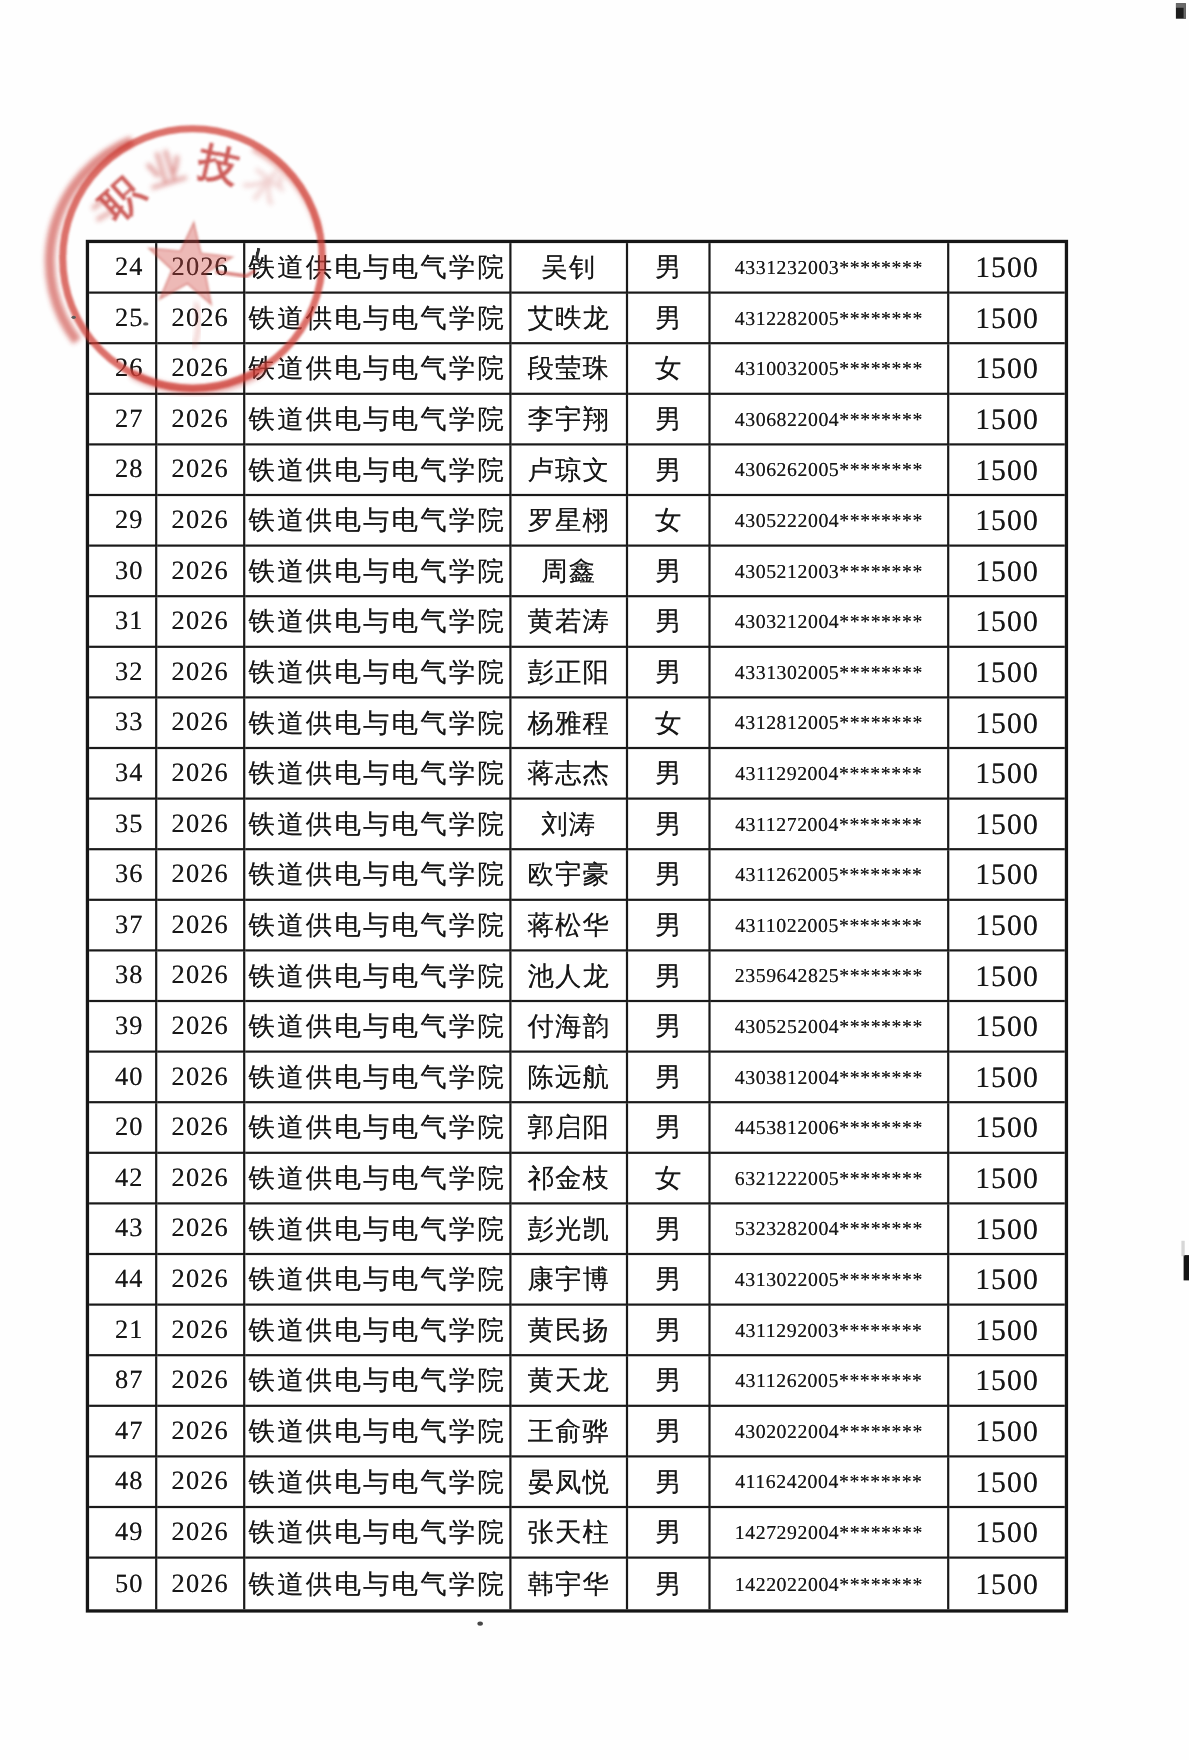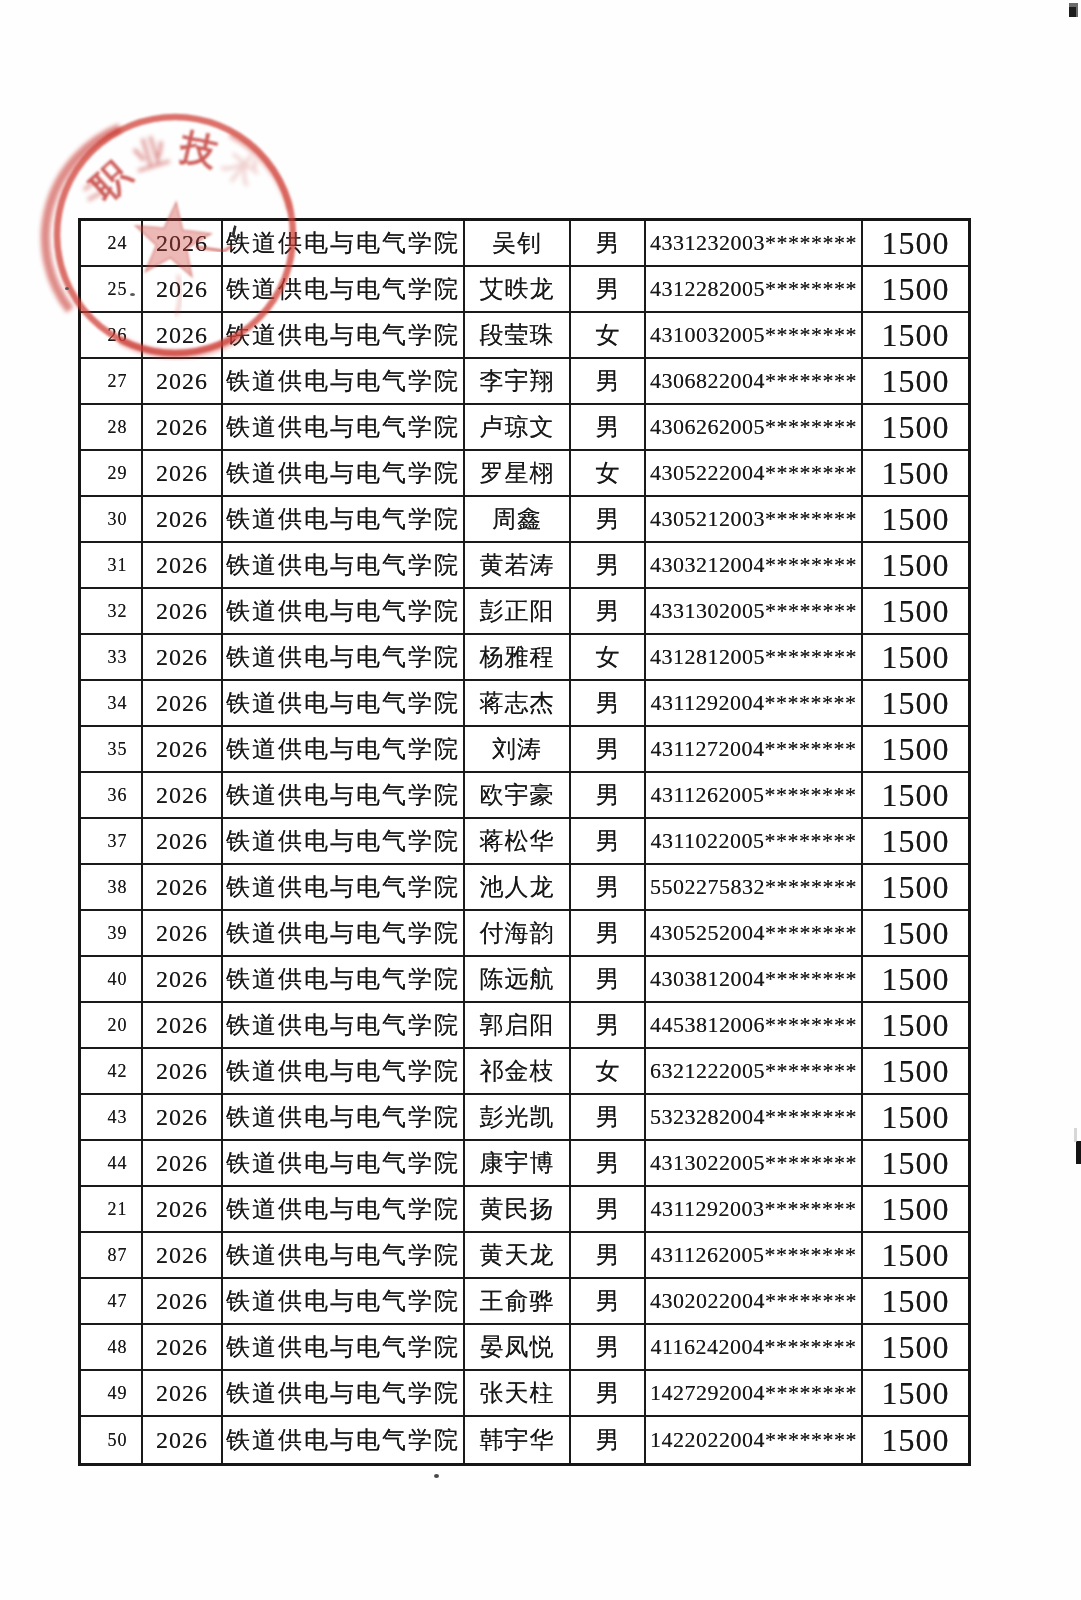--- a/index.html
+++ b/index.html
@@ -28,27 +28,27 @@
     border-bottom:2px solid #1a1a1a;
     display:flex;align-items:center;justify-content:center;
     color:#171717;
     font-size:23px;
     text-shadow:0 0 .6px rgba(10,10,10,.65);
     white-space:nowrap;
     overflow:hidden;
   }
   .td:nth-child(7){border-right:none;}
   .tr:last-child .td{border-bottom:none;}
-  .c-no{font-size:18px;letter-spacing:1px;padding-left:13px;}
+  .c-no{font-size:24px;letter-spacing:1px;padding-left:13px;}
   .c-year{font-size:24px;letter-spacing:1px;}
   .c-college{font-size:24px;letter-spacing:2px;text-align:center;}
   .c-name{font-size:24px;letter-spacing:1px;font-family:Liberation Mono, monospace;}
   .c-gender{font-size:24px;}
-  .c-id{font-size:22px;letter-spacing:.5px;}
-  .c-amount{font-size:32px;letter-spacing:1px;}
+  .c-id{font-size:18px;letter-spacing:.5px;}
+  .c-amount{font-size:27px;letter-spacing:1px;}
   
   .stamp-svg{
     position:absolute;left:0;top:0;width:360px;height:420px;
     z-index:5;pointer-events:none;
   }
   
   .artifact{position:absolute;z-index:7;pointer-events:none;}
   .a-top-right{left:1069px;top:3px;width:9px;height:14px;background:#1d1d1d;box-shadow:inset -2px 4px 0 #6a6a6a;}
   .a-right-mid{left:1076px;top:1141px;width:5px;height:23px;background:#141414;}
   .a-right-mid-soft{left:1074px;top:1128px;width:3px;height:14px;background:#bdbdbd;opacity:.6;}
@@ -235,21 +235,21 @@
       <div class="td c-id">4311022005********</div>
       <div class="td c-amount">1500</div>
     </div>
 
     <div class="tr">
       <div class="td c-no">38</div>
       <div class="td c-year">2026</div>
       <div class="td c-college">铁道供电与电气学院</div>
       <div class="td c-name">池人龙</div>
       <div class="td c-gender">男</div>
-      <div class="td c-id">5502275832********</div>
+      <div class="td c-id">2359642825********</div>
       <div class="td c-amount">1500</div>
     </div>
 
     <div class="tr">
       <div class="td c-no">39</div>
       <div class="td c-year">2026</div>
       <div class="td c-college">铁道供电与电气学院</div>
       <div class="td c-name">付海韵</div>
       <div class="td c-gender">男</div>
       <div class="td c-id">4305252004********</div>

